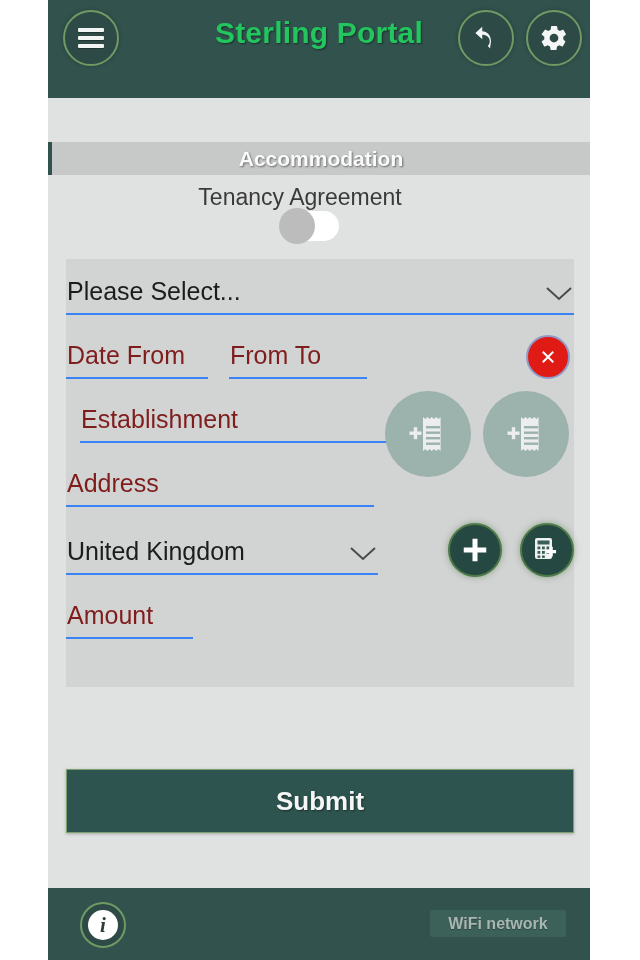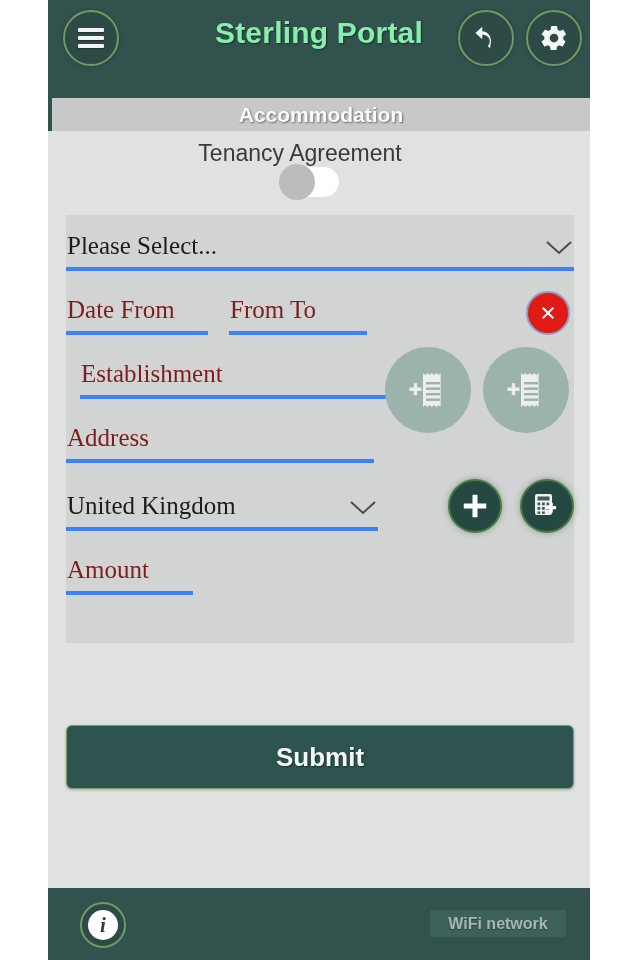--- a/index.html
+++ b/index.html
@@ -23,21 +23,21 @@
   .header {
     height: 98px;
     background: #32524e;
     position: relative;
     flex: none;
   }
   .hdr-title {
     position: absolute;
     left: 0; right: 0; top: 16px;
     text-align: center;
-    color: #86efac;
+    color: #22c55e;
     font-size: 30px;
     font-weight: bold;
     text-shadow: 1px 1px 2px rgba(0,0,0,.45);
     letter-spacing: .2px;
   }
   .circ-btn {
     position: absolute;
     border-radius: 50%;
     background: #2e4a46;
     border: 2px solid #6f9a63;
@@ -56,20 +56,21 @@
   }
   .glyph-white { fill: #f4f6f5; }
 
   
   .tabbar {
     height: 33px;
     background: #c7c8c8;
     border-left: 4px solid #32524e;
     display: flex; align-items: center; justify-content: center;
     flex: none;
+    margin-top: 44px;
   }
   .tab-label {
     color: #fbfbfb;
     font-size: 21px;
     font-weight: bold;
     text-shadow: 1px 1px 2px rgba(90,90,90,.85);
   }
 
   
   .body {
@@ -109,22 +110,21 @@
   
   .panel {
     position: absolute;
     left: 18px; top: 84px;
     width: 508px; height: 428px;
     background: #d2d3d3;
   }
 
   .field {
     position: absolute;
-    border-bottom: 4px solid #3b82f6;
-    font-family: Liberation Serif, serif;
+    border-bottom: 2px solid #3b82f6;
   }
   .field .txt {
     font-size: 25px;
     color: #7f1d1d;
     white-space: nowrap;
     line-height: 1;
   }
   .field .txt.filled { color: #1c1c1c; }
 
   .f-select   { left: 0;   top: 6px;   width: 508px; height: 50px; }
@@ -176,21 +176,21 @@
   .g-plus { left: 382px; top: 264px; }
   .g-calc { left: 454px; top: 264px; }
 
   
   .submit-btn {
     position: absolute;
     left: 18px; top: 594px;
     width: 508px; height: 64px;
     background: #2e5450;
     border: 1px solid #7aa06d;
-    border-radius: 6px;
+    border-radius: 0;
     color: #f5f7f6;
     font-size: 26px;
     font-weight: bold;
     text-shadow: 1px 1px 2px rgba(0,0,0,.45);
     display: flex; align-items: center; justify-content: center;
     box-shadow: 0 1px 3px rgba(0,0,0,.25);
   }
 
   
   .footer {

